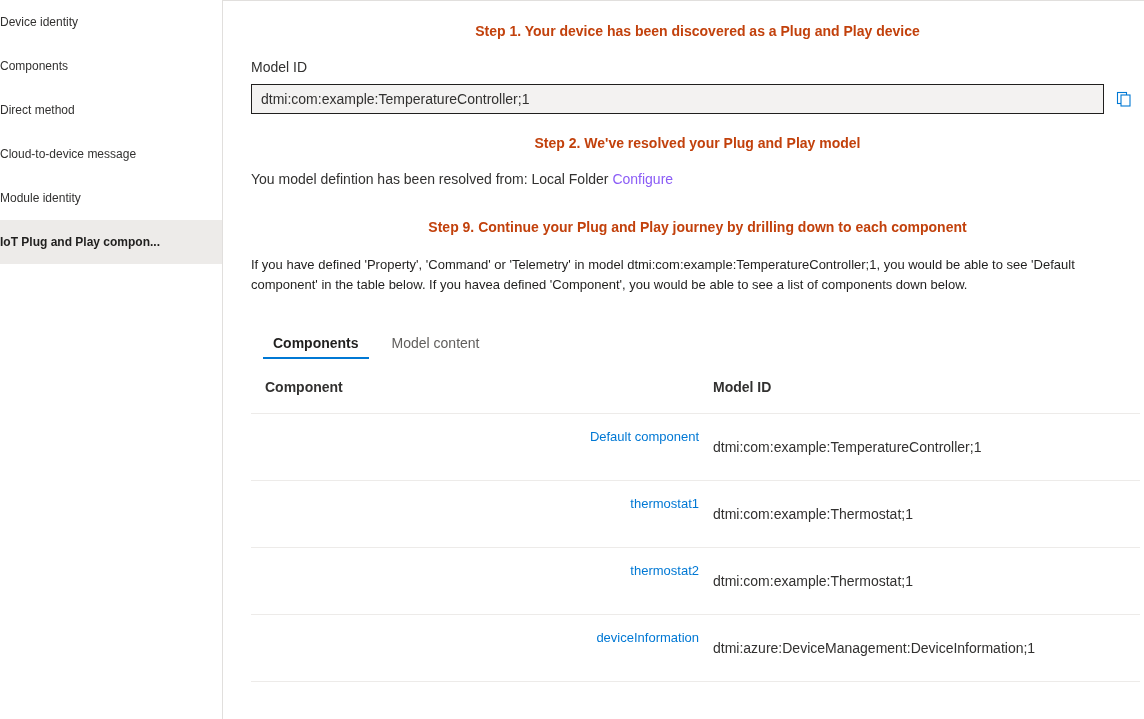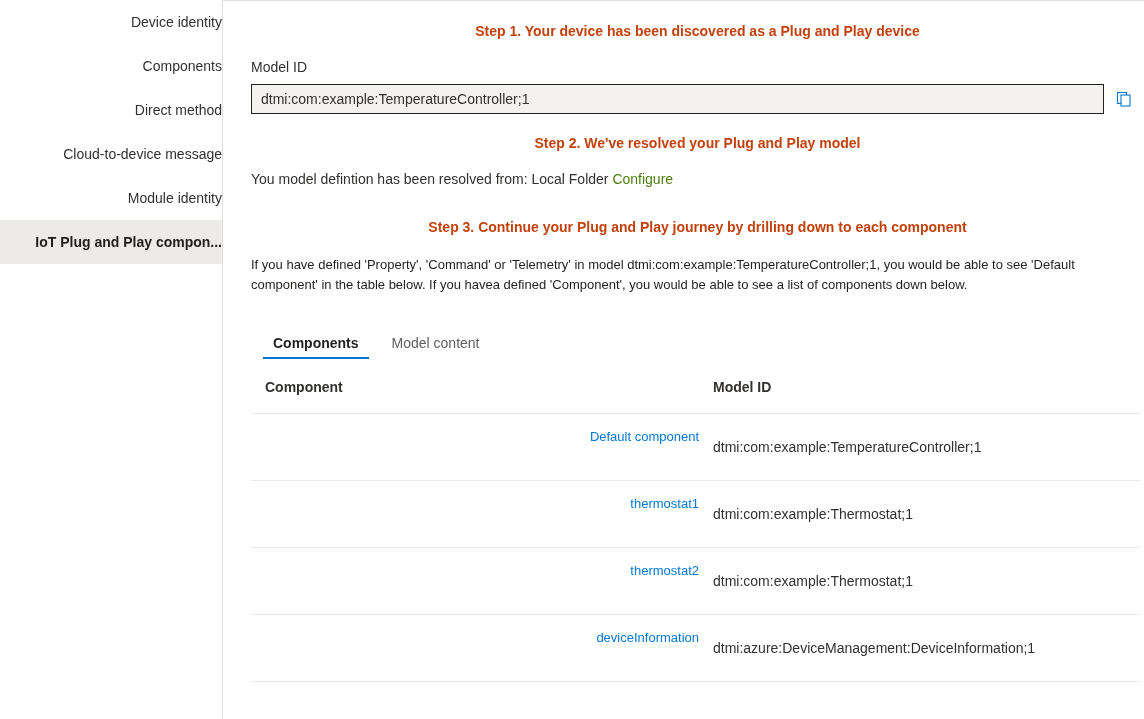--- a/index.html
+++ b/index.html
@@ -36,28 +36,27 @@
     position: relative;
   }
   .nav-list {
     list-style: none;
     margin: 0;
     padding: 0;
   }
   .nav-item {
     height: 44px;
     line-height: 44px;
-    font-size: 14px;
+    font-size: 12px;
     color: #323130;
     font-weight: 400;
     cursor: pointer;
     white-space: nowrap;
     overflow: hidden;
     box-sizing: border-box;
-    text-align: right;
   }
   .nav-item.selected {
     background: #edebe9;
     font-weight: 600;
     color: #201f1e;
   }
 
   
   .content {
     flex: 1;
@@ -141,21 +140,21 @@
     width: 20px;
     height: 20px;
   }
 
   .resolve-line {
     font-size: 14px;
     color: #323130;
     margin: 0 0 32px 0;
   }
   .link {
-    color: #4d7c0f;
+    color: #8b5cf6;
     text-decoration: none;
     cursor: pointer;
   }
 
   .step3-desc {
     font-size: 13px;
     font-weight: 400;
     color: #201f1e;
     line-height: 1.55;
     margin: 0 0 26px 0;
@@ -265,21 +264,21 @@
         </button>
       </div>
 
       <h2 class="step-heading">Step 2. We've resolved your Plug and Play model</h2>
 
       <p class="resolve-line">
         <span>You model defintion has been resolved from: Local Folder</span>
         <a class="link" href="#">Configure</a>
       </p>
 
-      <h2 class="step-heading">Step 3. Continue your Plug and Play journey by drilling down to each component</h2>
+      <h2 class="step-heading">Step 9. Continue your Plug and Play journey by drilling down to each component</h2>
 
       <p class="step3-desc">If you have defined 'Property', 'Command' or 'Telemetry' in model dtmi:com:example:TemperatureController;1, you would be able to see 'Default component' in the table below. If you havea defined 'Component', you would be able to see a list of components down below.</p>
 
       <div class="tabs" id="tab-bar">
           <button class="tab active">Components</button>
           <button class="tab">Model content</button>
         </div>
 
       <table class="table">
         <thead>

